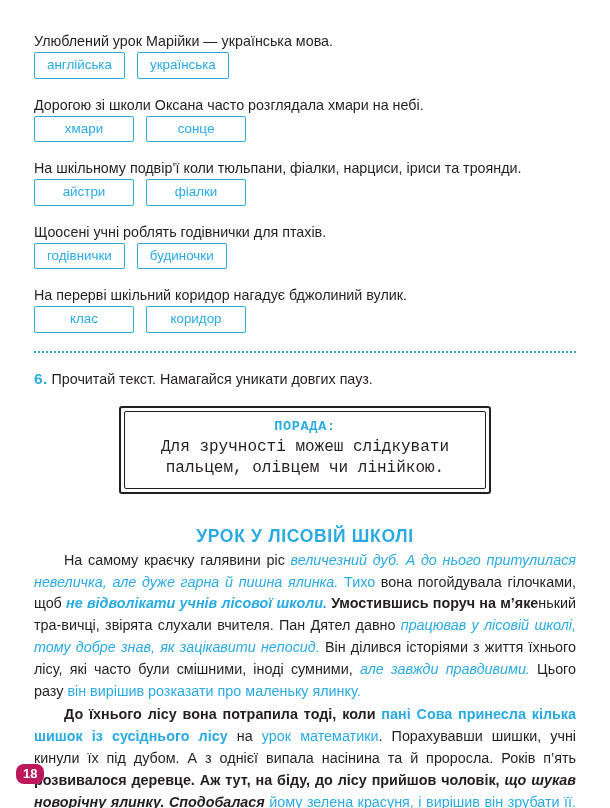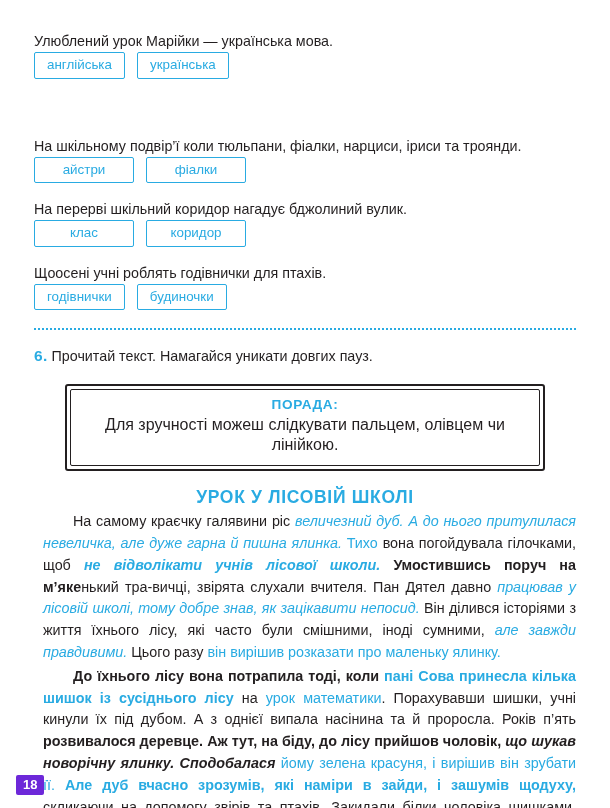--- a/index.html
+++ b/index.html
@@ -82,22 +82,23 @@
   
   .ex6-intro {
     font-size: 14.3px;
     line-height: 1.5;
     margin: 0 0 16px 0;
   }
 
   
   .tip-wrap {
     position: relative;
-    margin: 0 auto 16px auto;
-    width: 480px;
+    margin: 0 auto 32px auto;
+    width: 372px;
+    font-family: Liberation Mono, monospace;
   }
   .tip-outer {
     border: 2px solid #231f20;
     border-radius: 3px;
     padding: 3px;
     background: #ffffff;
   }
   .tip-inner {
     border: 1px solid #231f20;
     border-radius: 2px;
@@ -126,78 +127,83 @@
     font-size: 17.5px;
     letter-spacing: .7px;
     margin: 6px 0 3px 0;
   }
   .story {
     font-size: 14.35px;
     line-height: 1.52;
     text-align: justify;
     color: #231f20;
   }
-  .story p { margin: 0 0 2px 9px; text-indent: 30px; }
+  .story p { margin: 0 0 2px 0; text-indent: 30px; }
   .blue { color: #29abe2; }
   .bold { font-weight: bold; }
   .ital { font-style: italic; }
 
   
   .page-num {
     position: absolute;
     left: 16px;
-    bottom: 13px;
-    background: #6d28d9;
+    bottom: 24px;
+    background: #be185d;
     color: #ffffff;
     font-weight: bold;
     font-size: 13px;
     padding: 3px 7px 4px 7px;
-    border-radius: 2px;
+    border-radius: 8px;
     line-height: 1;
   }
 </style>
 </head>
 <body>
 
 <div class="page">
 
   <div>
 
     <div class="q-row">
       <div class="q-text">Улюблений урок Марійки — українська мова.</div>
       <div class="choices">
         <div class="choice">англійська</div>
         <div class="choice">українська</div>
       </div>
     </div>
 
     <div class="q-row">
+      <div class="q-text">Дорогою зі школи Оксана часто розглядала хмари на небі.</div>
+      <div class="choices">
+        <div class="choice w-fix">хмари</div>
+        <div class="choice w-fix">сонце</div>
+      </div>
     </div>
 
     <div class="q-row">
       <div class="q-text">На шкільному подвір’ї коли тюльпани, фіалки, нарциси, іриси та троянди.</div>
       <div class="choices">
         <div class="choice w-fix">айстри</div>
         <div class="choice w-fix">фіалки</div>
       </div>
     </div>
 
     <div class="q-row">
+      <div class="q-text">Щоосені учні роблять годівнички для птахів.</div>
+      <div class="choices">
+        <div class="choice">годівнички</div>
+        <div class="choice">будиночки</div>
+      </div>
+    </div>
+
+    <div class="q-row">
       <div class="q-text">На перерві шкільний коридор нагадує бджолиний вулик.</div>
       <div class="choices">
         <div class="choice w-fix">клас</div>
         <div class="choice w-fix">коридор</div>
-      </div>
-    </div>
-
-    <div class="q-row">
-      <div class="q-text">Щоосені учні роблять годівнички для птахів.</div>
-      <div class="choices">
-        <div class="choice">годівнички</div>
-        <div class="choice">будиночки</div>
       </div>
     </div>
   </div>
 
   <hr class="divider">
 
   <div>
     <p class="ex6-intro">
       <span class="ex-num">6.</span>
       <span>Прочитай текст. Намагайся уникати довгих пауз.</span>

